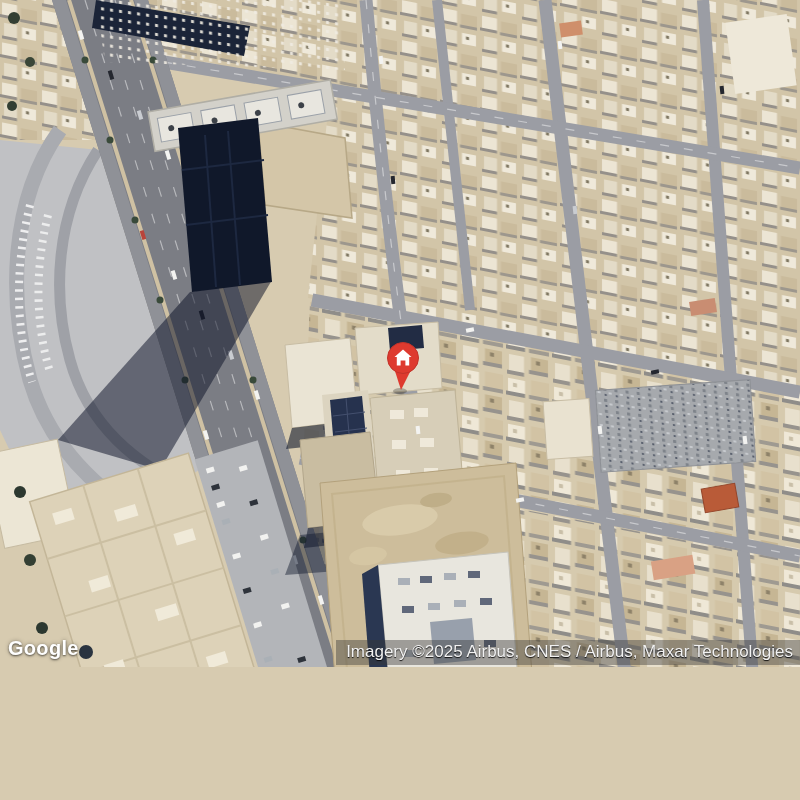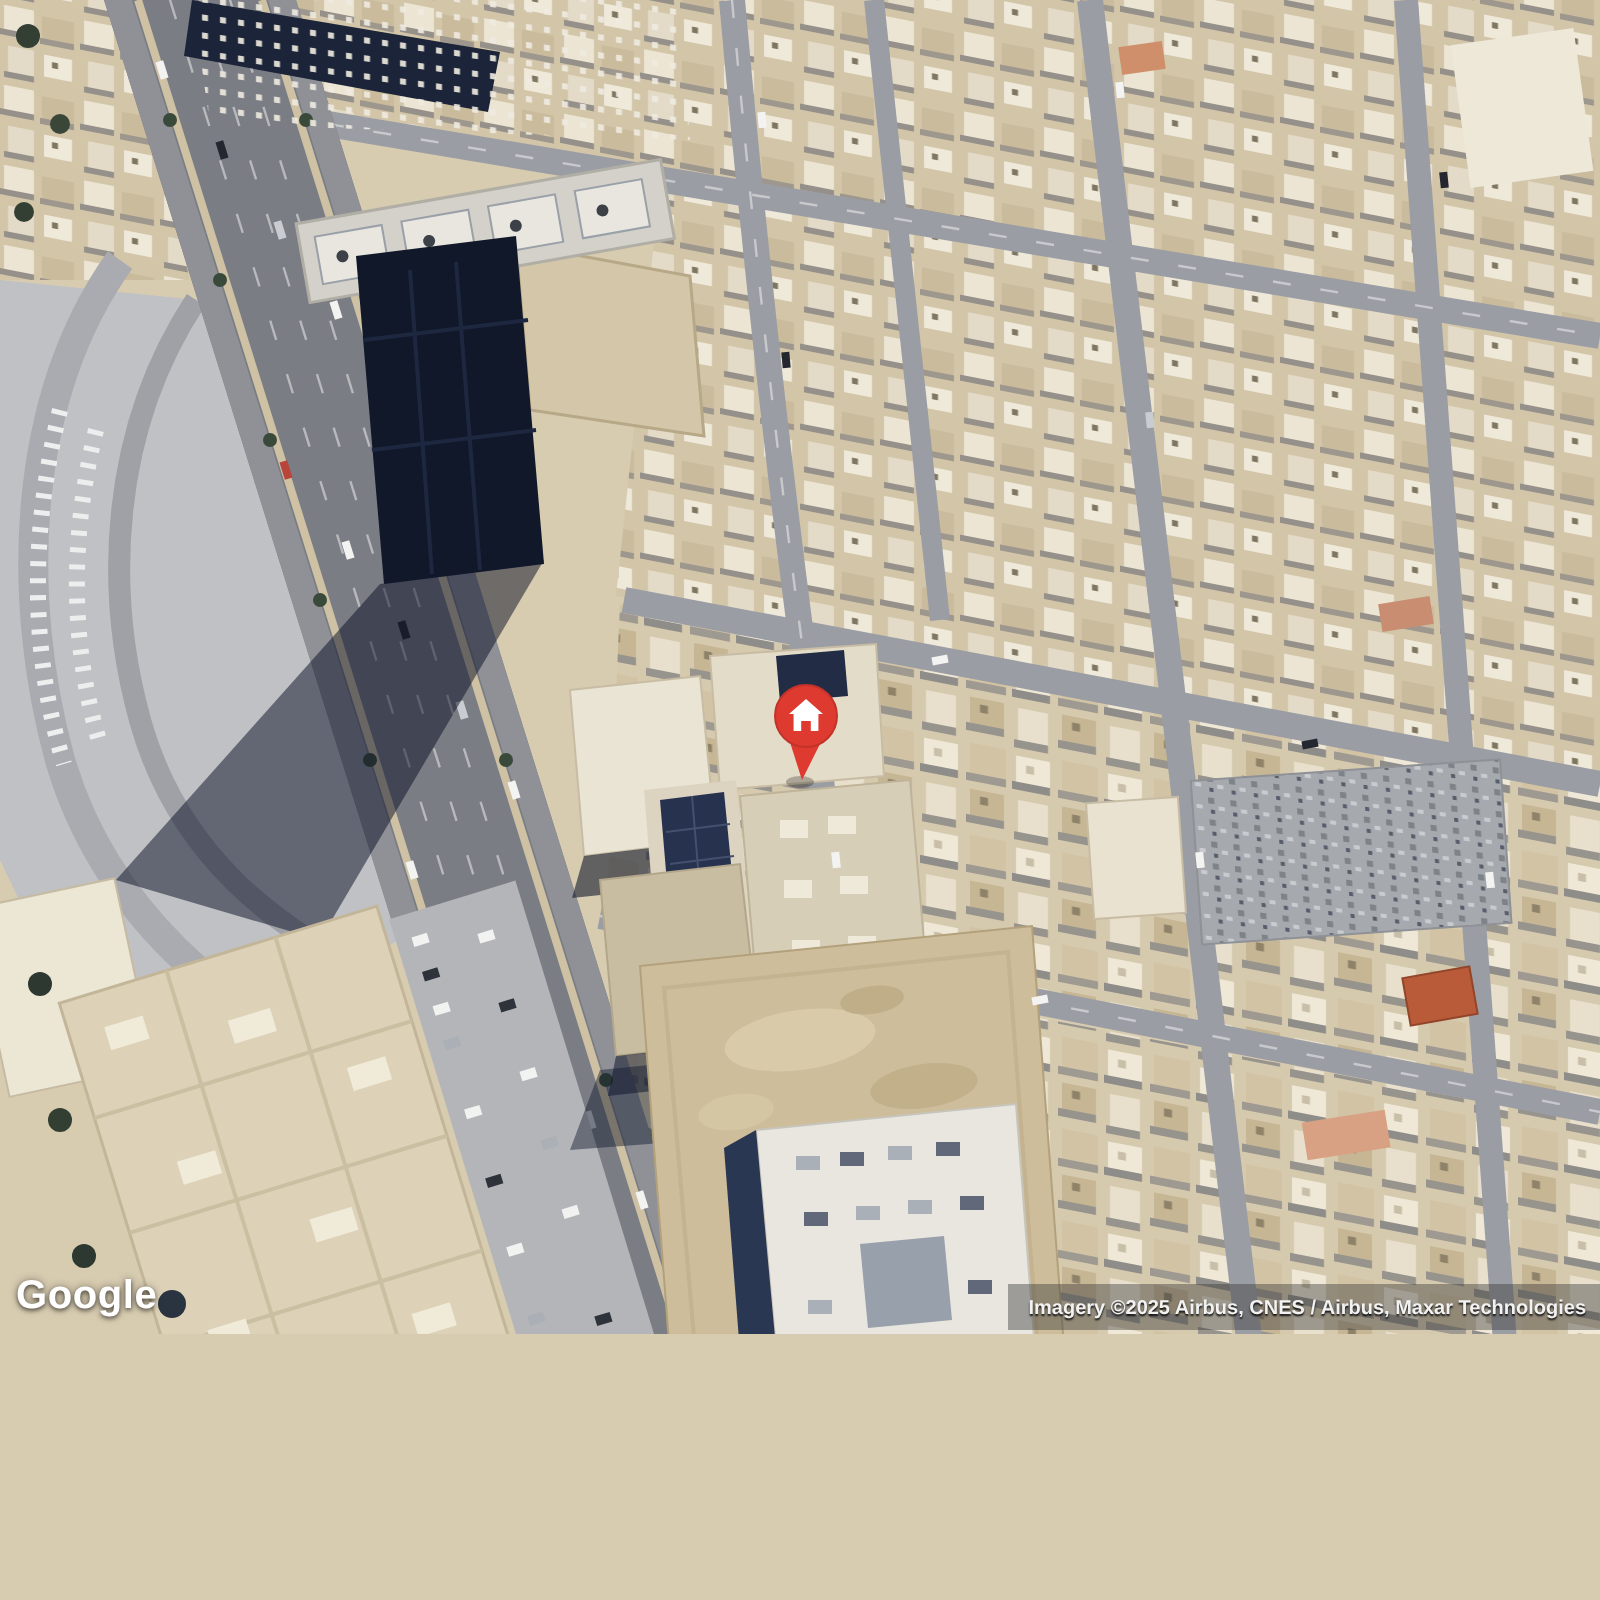--- a/index.html
+++ b/index.html
@@ -11,24 +11,23 @@
     font-size:20px;font-weight:bold;letter-spacing:.3px;color:#ffffff;
     text-shadow:0 1px 2px rgba(0,0,0,.55), 0 0 4px rgba(0,0,0,.35);
     user-select:none;
   }
   .attr-strip{
     position:absolute;right:0;bottom:2px;
     background:rgba(55,55,55,.42);
     padding:2px 7px 3px 10px;
   }
   .attr-strip span{
-    font-size:10px;color:#f2f2f2;
+    font-size:17px;color:#f2f2f2;
     text-shadow:0 1px 1px rgba(0,0,0,.9);
     white-space:nowrap;
-    font-weight:bold;
   }
 </style>
 </head>
 <body>
 
 <div class="viewport">
 <svg width="800" height="800" viewBox="0 0 800 800" xmlns="http://www.w3.org/2000/svg">
   <defs>
     <pattern id="roofsA" width="46" height="46" patternUnits="userSpaceOnUse" patternTransform="skewY(11)">
       <rect width="46" height="46" fill="#d6caae"></rect>

